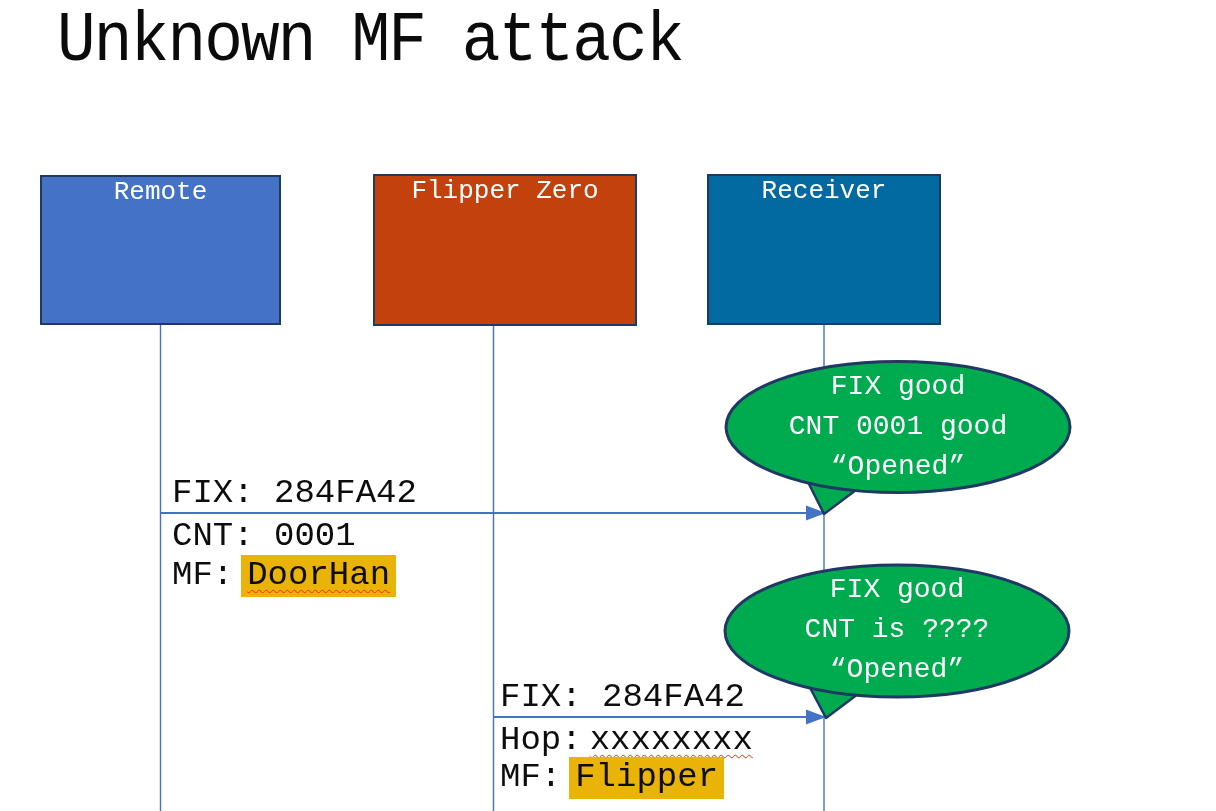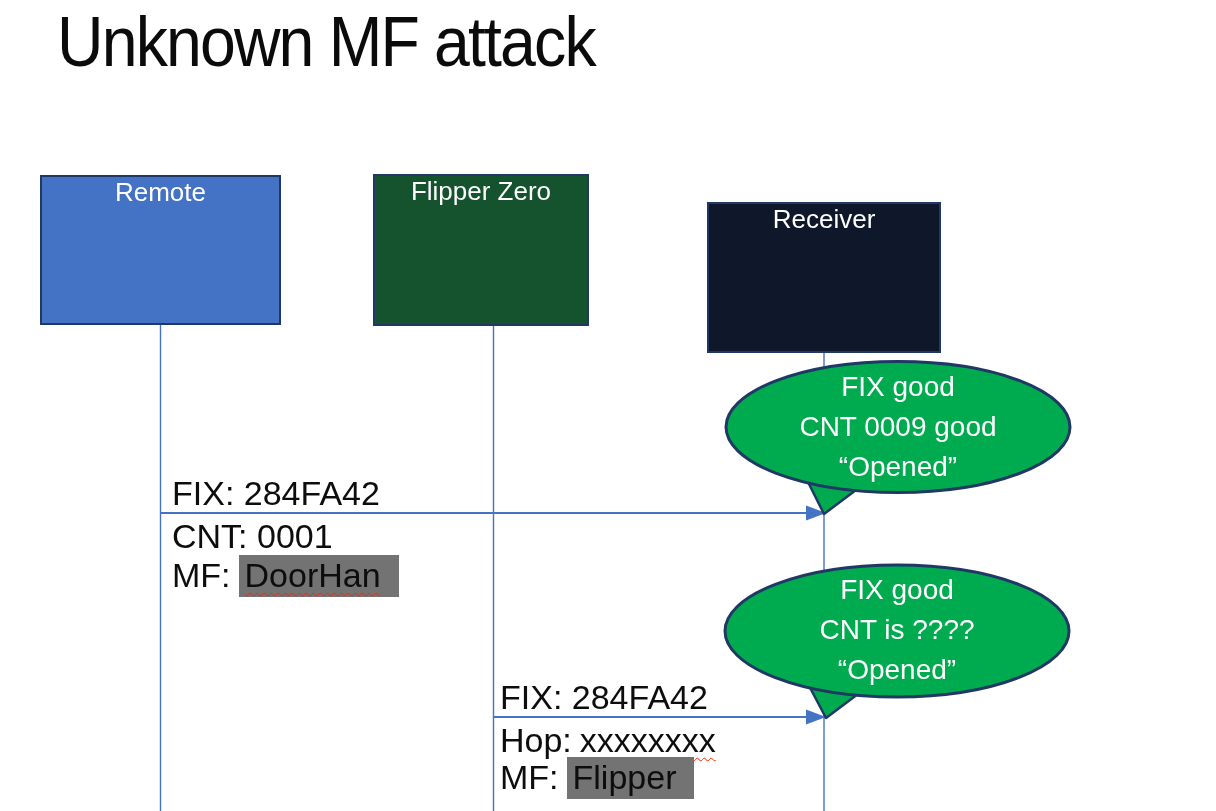--- a/index.html
+++ b/index.html
@@ -1,38 +1,38 @@
 <!DOCTYPE html>
 <html><head>
 <meta charset="utf-8">
 <style>
   html,body{margin:0;padding:0;background:#ffffff;}
   .slide{
     position:relative;width:1216px;height:811px;background:#ffffff;overflow:hidden;
-    font-family:Liberation Sans, sans-serif;color:#0d0d0d;
+    font-family:Liberation Mono, monospace;color:#0d0d0d;
   }
   .title{
     position:absolute;left:57px;top:2px;margin:0;
     font-size:70px;font-weight:300;letter-spacing:-2px;color:#0b0b0b;
     transform:scaleX(0.92);transform-origin:left top;white-space:nowrap;
   }
   .actor{
     position:absolute;display:flex;justify-content:center;
     border:2.5px solid #1F3864;box-sizing:border-box;
     color:#ffffff;font-size:26px;
   }
   .actor-remote{left:40px;top:175px;width:241px;height:150px;background:#4472C4;}
-  .actor-flipper{left:373px;top:174px;width:216px;height:152px;background:#14532d;}
-  .actor-receiver{left:707px;top:174px;width:234px;height:151px;background:#0f172a;margin-top:28px;}
+  .actor-flipper{left:373px;top:174px;width:264px;height:152px;background:#c2410c;}
+  .actor-receiver{left:707px;top:174px;width:234px;height:151px;background:#0369a1;}
   .diagram-layer{position:absolute;left:0;top:0;width:1216px;height:811px;}
   .msg-line{
     position:absolute;font-size:34px;white-space:nowrap;line-height:34px;
   }
   .prefix{margin-right:8px;}
-  .hl{background:#737373;padding:1px 18px 3px 6px;}
+  .hl{background:#eab308;padding:1px 6px 3px 6px;}
   .sq{
     text-decoration-line:underline;text-decoration-style:wavy;
     text-decoration-color:#FF2400;text-decoration-thickness:1px;
     text-underline-offset:5px;
   }
   .bubble-text{
     position:absolute;display:flex;flex-direction:column;align-items:center;justify-content:center;
     color:#ffffff;font-size:28px;line-height:40px;text-align:center;
   }
   .bubble1-text{left:732px;top:364px;width:332px;height:126px;}
@@ -93,21 +93,21 @@
   </div>
   <div class="msg-line" style="left:500px;top:723px;text-align:right;">
     <span class="prefix">Hop:</span><span class="sq">xxxxxxxx</span>
   </div>
   <div class="msg-line" style="left:500px;top:760px;">
     <span class="prefix">MF:</span><span class="hl">Flipper</span>
   </div>
 
   <div class="bubble-text bubble1-text">
     <span>FIX good</span>
-    <span>CNT 0009 good</span>
+    <span>CNT 0001 good</span>
     <span>“Opened”</span>
   </div>
   <div class="bubble-text bubble2-text">
     <span>FIX good</span>
     <span>CNT is ????</span>
     <span>“Opened”</span>
   </div>
 
 </div>
 

